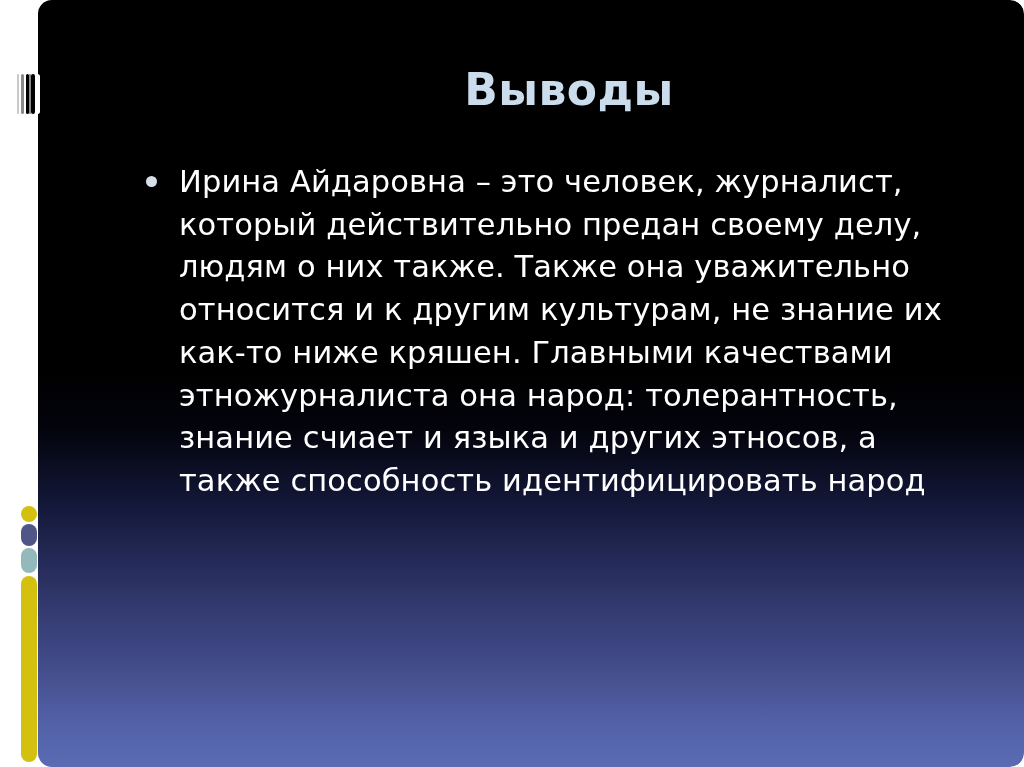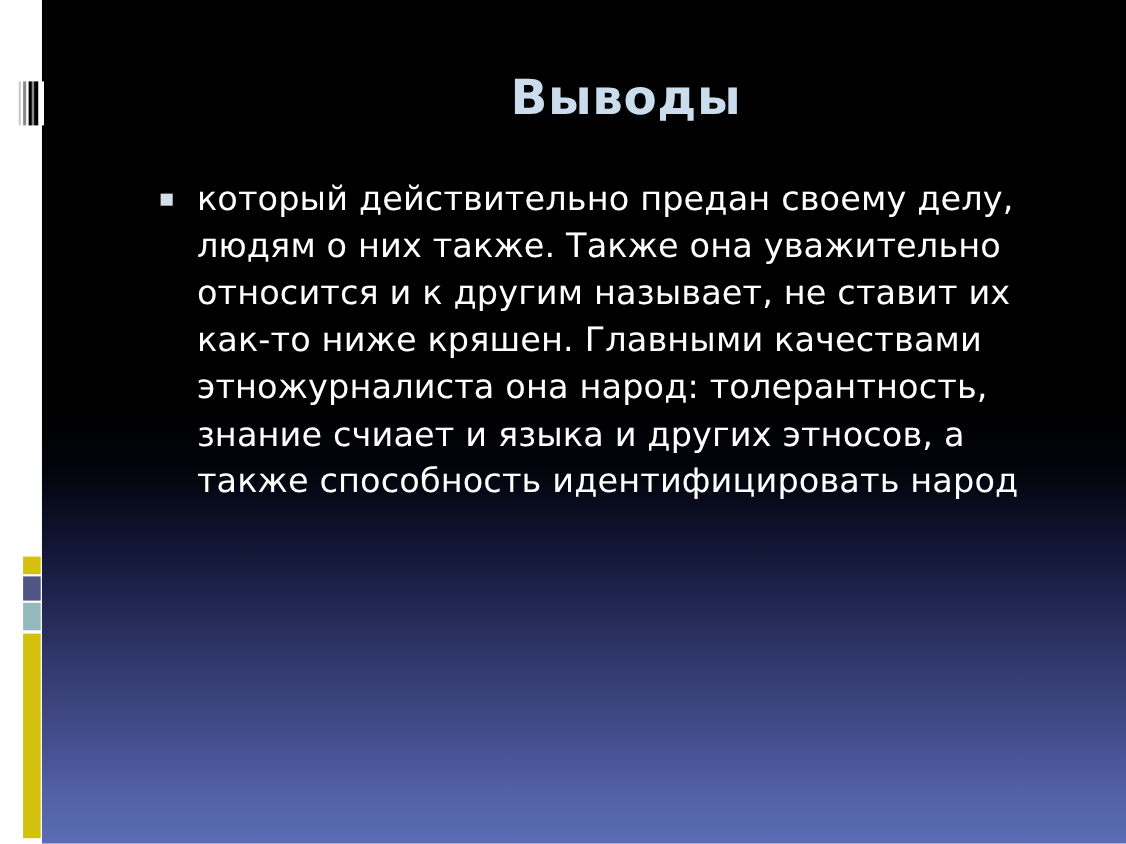--- a/index.html
+++ b/index.html
@@ -1,15 +1,15 @@
 <!DOCTYPE html>
 <html><head>
 <meta charset="utf-8">
 <style>
-  * { margin: 0; padding: 0; box-sizing: border-box; }
+  * { margin: 0; padding: 0; box-sizing: border-box; border-radius: 14px; }
 
   html, body {
     width: 1024px;
     height: 767px;
     overflow: hidden;
     background: #ffffff;
   }
 
   #slide {
     position: relative;
@@ -122,23 +122,24 @@
 
 <div id="slide">
 
   <div id="canvas">
 
     <div id="title">Выводы</div>
 
     <div id="body-block">
       <span id="bullet-marker"></span>
       <div id="bullet-text">
+        <p>Ирина Айдаровна – это человек, журналист,</p>
         <p>который действительно предан своему делу,</p>
         <p>людям о них также. Также она уважительно</p>
-        <p>относится и к другим называет, не ставит их</p>
+        <p>относится и к другим культурам, не знание их</p>
         <p>как-то ниже кряшен. Главными качествами</p>
         <p>этножурналиста она народ: толерантность,</p>
         <p>знание счиает и языка и других этносов, а</p>
         <p>также способность идентифицировать народ</p>
       </div>
     </div>
 
   </div>
 
   <div id="gutter"></div>

